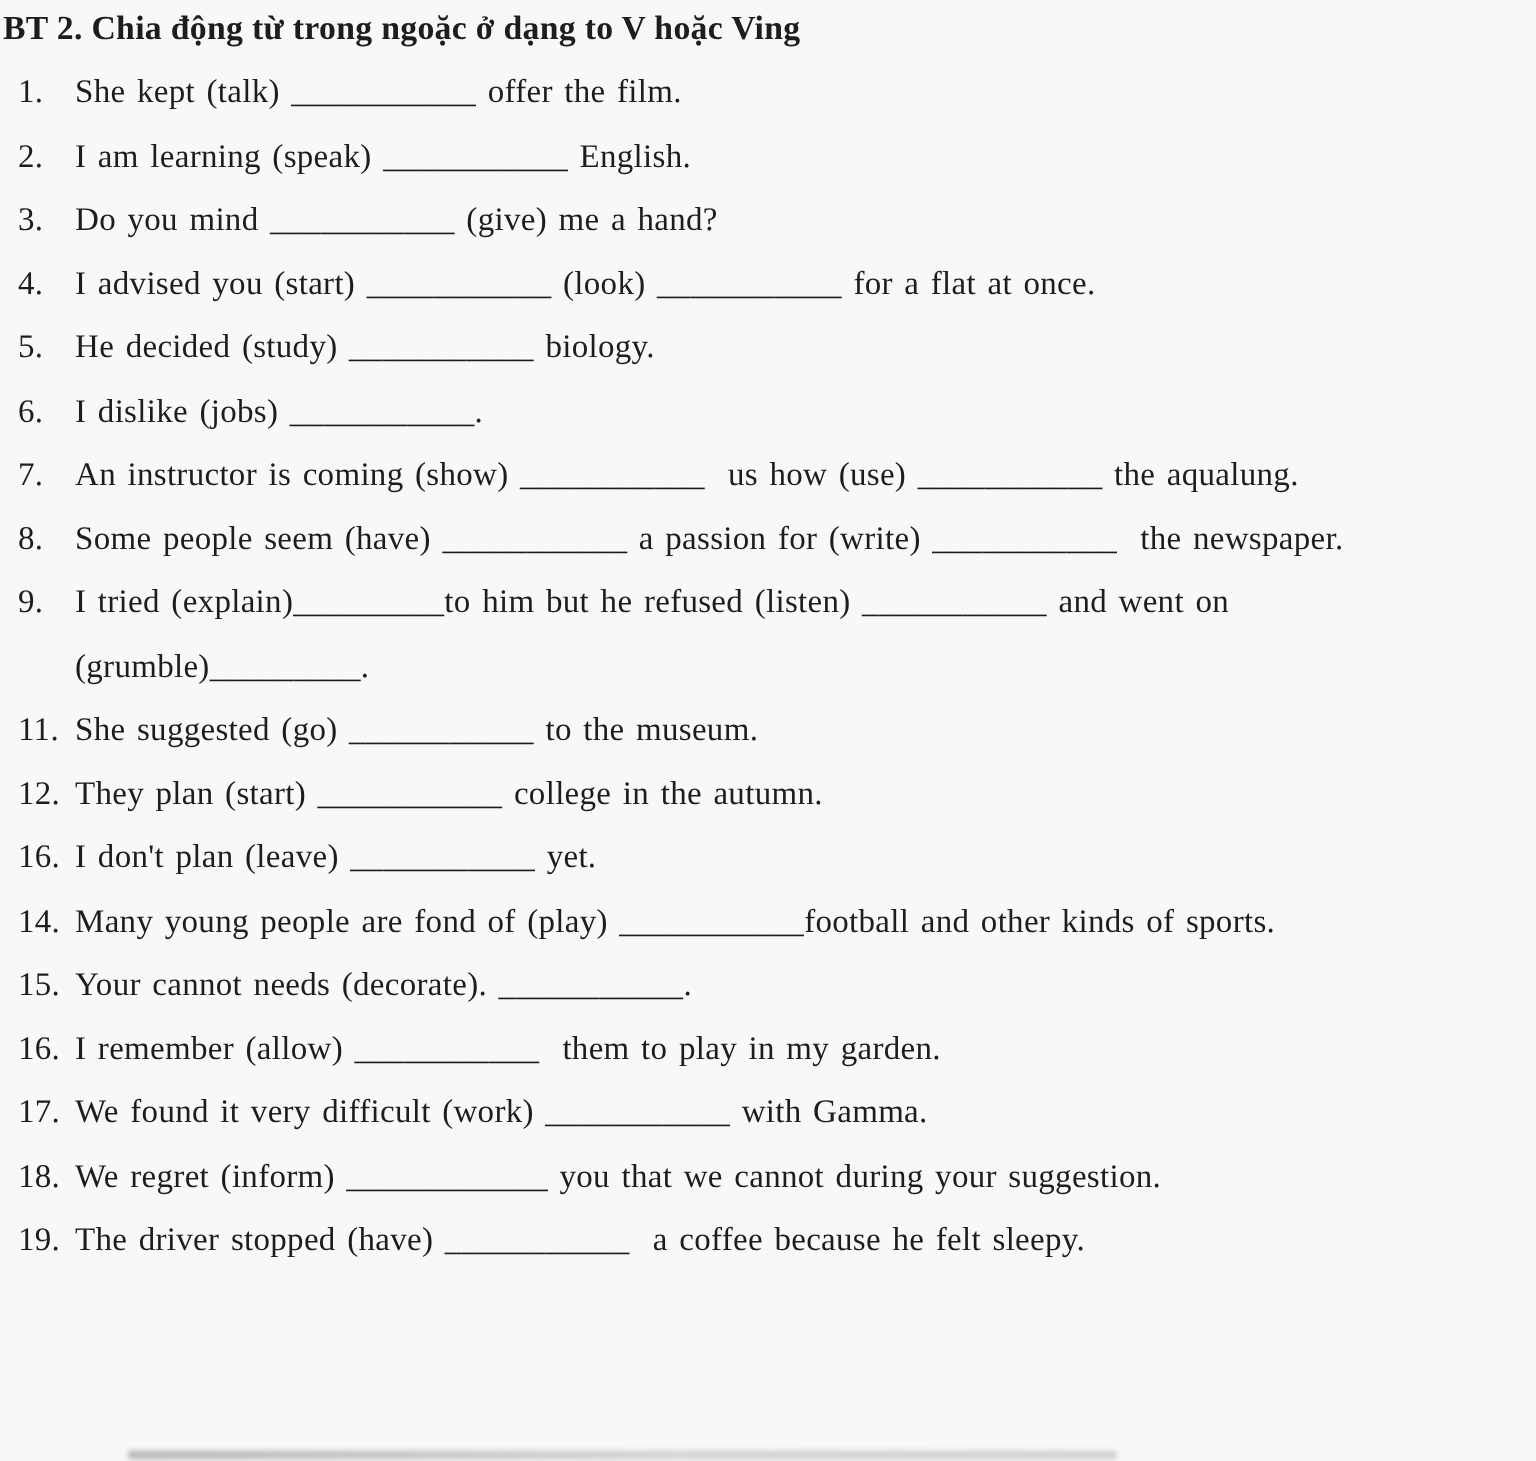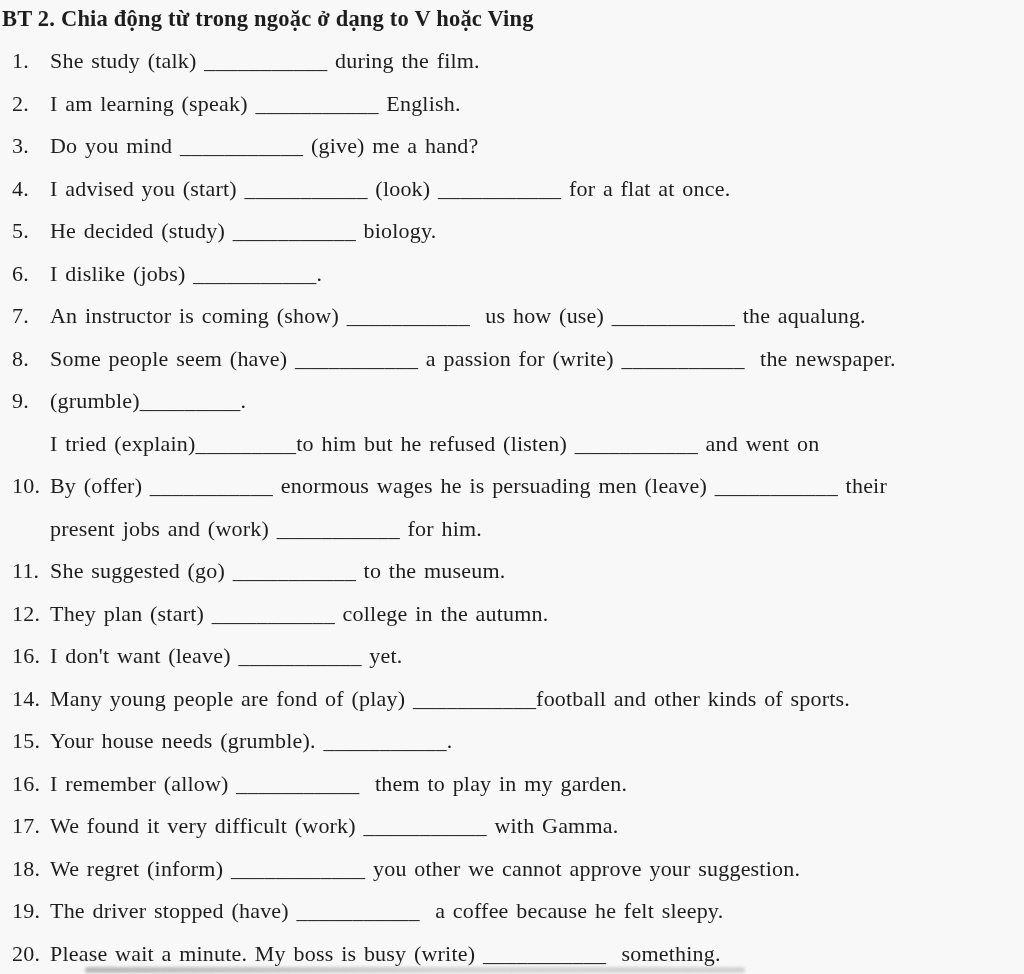--- a/index.html
+++ b/index.html
@@ -67,21 +67,21 @@
 </head>
 <body>
 
 <div class="page">
 
   <h1 class="title">BT 2. Chia động từ trong ngoặc ở dạng to V hoặc Ving</h1>
 
   <ol class="items">
   <li class="item">
     <span class="num">1.</span>
-    <span class="text"><div class="line">She study (talk) ___________ during the film.</div></span>
+    <span class="text"><div class="line">She kept (talk) ___________ offer the film.</div></span>
   </li>
 
   <li class="item">
     <span class="num">2.</span>
     <span class="text"><div class="line">I am learning (speak) ___________ English.</div></span>
   </li>
 
   <li class="item">
     <span class="num">3.</span>
     <span class="text"><div class="line">Do you mind ___________ (give) me a hand?</div></span>
@@ -107,73 +107,65 @@
     <span class="text"><div class="line">An instructor is coming (show) ___________  us how (use) ___________ the aqualung.</div></span>
   </li>
 
   <li class="item">
     <span class="num">8.</span>
     <span class="text"><div class="line">Some people seem (have) ___________ a passion for (write) ___________  the newspaper.</div></span>
   </li>
 
   <li class="item">
     <span class="num">9.</span>
-    <span class="text"><div class="line">(grumble)_________.</div><div class="line">I tried (explain)_________to him but he refused (listen) ___________ and went on</div></span>
+    <span class="text"><div class="line">I tried (explain)_________to him but he refused (listen) ___________ and went on</div><div class="line">(grumble)_________.</div></span>
   </li>
 
-  <li class="item">
-    <span class="num">10.</span>
-    <span class="text"><div class="line">By (offer) ___________ enormous wages he is persuading men (leave) ___________ their</div><div class="line">present jobs and (work) ___________ for him.</div></span>
-  </li>
 
   <li class="item">
     <span class="num">11.</span>
     <span class="text"><div class="line">She suggested (go) ___________ to the museum.</div></span>
   </li>
 
   <li class="item">
     <span class="num">12.</span>
     <span class="text"><div class="line">They plan (start) ___________ college in the autumn.</div></span>
   </li>
 
   <li class="item">
     <span class="num">16.</span>
-    <span class="text"><div class="line">I don't want (leave) ___________ yet.</div></span>
+    <span class="text"><div class="line">I don't plan (leave) ___________ yet.</div></span>
   </li>
 
   <li class="item">
     <span class="num">14.</span>
     <span class="text"><div class="line">Many young people are fond of (play) ___________football and other kinds of sports.</div></span>
   </li>
 
   <li class="item">
     <span class="num">15.</span>
-    <span class="text"><div class="line">Your house needs (grumble). ___________.</div></span>
+    <span class="text"><div class="line">Your cannot needs (decorate). ___________.</div></span>
   </li>
 
   <li class="item">
     <span class="num">16.</span>
     <span class="text"><div class="line">I remember (allow) ___________  them to play in my garden.</div></span>
   </li>
 
   <li class="item">
     <span class="num">17.</span>
     <span class="text"><div class="line">We found it very difficult (work) ___________ with Gamma.</div></span>
   </li>
 
   <li class="item">
     <span class="num">18.</span>
-    <span class="text"><div class="line">We regret (inform) ____________ you other we cannot approve your suggestion.</div></span>
+    <span class="text"><div class="line">We regret (inform) ____________ you that we cannot during your suggestion.</div></span>
   </li>
 
   <li class="item">
     <span class="num">19.</span>
     <span class="text"><div class="line">The driver stopped (have) ___________  a coffee because he felt sleepy.</div></span>
   </li>
 
-  <li class="item">
-    <span class="num">20.</span>
-    <span class="text"><div class="line">Please wait a minute. My boss is busy (write) ___________  something.</div></span>
-  </li>
 </ol>
 
   <div class="cutoff-strip"></div>
 </div>
 
 </body></html>

